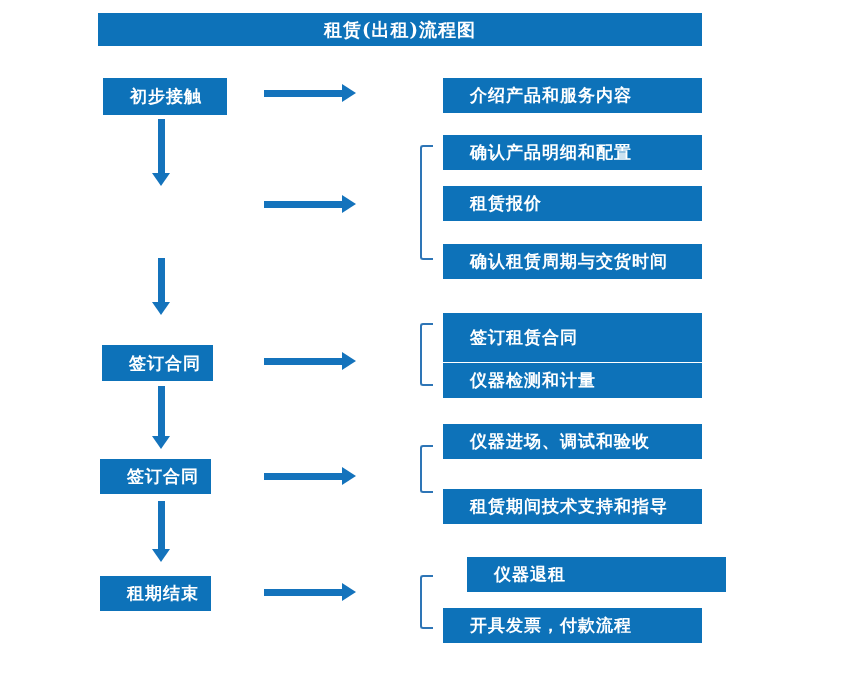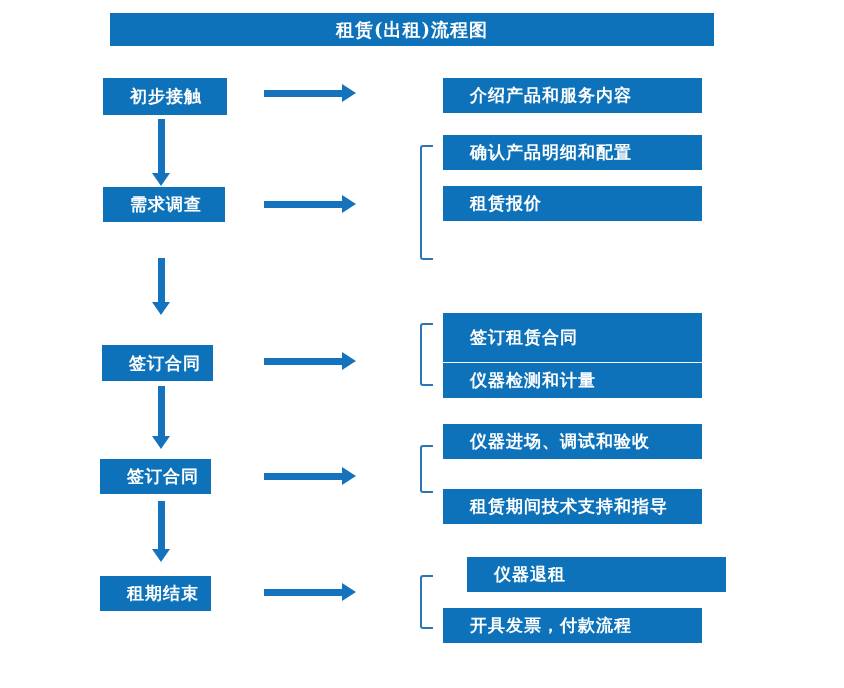--- a/index.html
+++ b/index.html
@@ -17,21 +17,20 @@
     font-family:"DejaVu Serif","Liberation Serif",serif;
   }
   .title-bar{
     position:absolute;
     left:98px;top:13px;width:604px;height:33px;
     background:var(--primary);
     color:var(--text);
     font-size:18px;font-weight:bold;
     text-align:center;line-height:33px;
     letter-spacing:1px;
-    margin-left:12px;
   }
   .box{
     position:absolute;
     background:var(--primary);
     color:var(--text);
     font-size:17px;font-weight:bold;
     letter-spacing:1px;
     box-sizing:border-box;
     display:flex;align-items:center;
     padding-left:27px;
@@ -63,21 +62,20 @@
   }
 </style>
 </head>
 <body>
 
 <div class="canvas">
 
   <div class="title-bar">租赁(出租)流程图</div>
 
   <div class="box" style="left:103px;top:78px;width:124px;height:37px">初步接触</div>
-  <div class="box" style="left:103px;top:187px;width:122px;height:35px">需求调查</div>
   <div class="box" style="left:102px;top:345px;width:111px;height:36px">签订合同</div>
   <div class="box" style="left:100px;top:459px;width:111px;height:35px">签订合同</div>
   <div class="box" style="left:100px;top:576px;width:111px;height:35px">租期结束</div>
 
   <div>
     <div class="vline" style="left:158px;top:119px;height:54px"></div>
     <div class="vhead" style="left:152px;top:173px"></div>
   </div>
   <div>
     <div class="vline" style="left:158px;top:258px;height:44px"></div>
@@ -115,20 +113,21 @@
 
   <div class="bracket" style="top:145px;height:115px"></div>
   <div class="bracket" style="top:323px;height:63px"></div>
   <div class="bracket" style="top:445px;height:48px"></div>
   <div class="bracket" style="top:575px;height:54px"></div>
 
   <div class="box detail" style="left:443px;top:78px;width:259px;height:35px">介绍产品和服务内容</div>
 
   <div class="box detail" style="left:443px;top:135px;width:259px;height:35px">确认产品明细和配置</div>
   <div class="box detail" style="left:443px;top:186px;width:259px;height:35px">租赁报价</div>
+  <div class="box detail" style="left:443px;top:244px;width:259px;height:35px">确认租赁周期与交货时间</div>
 
   <div class="box detail" style="left:443px;top:313px;width:259px;height:49px">签订租赁合同</div>
   <div class="box detail" style="left:443px;top:363px;width:259px;height:35px">仪器检测和计量</div>
 
   <div class="box detail" style="left:443px;top:424px;width:259px;height:35px">仪器进场、调试和验收</div>
   <div class="box detail" style="left:443px;top:489px;width:259px;height:35px">租赁期间技术支持和指导</div>
 
   <div class="box detail" style="left:467px;top:557px;width:259px;height:35px">仪器退租</div>
   <div class="box detail" style="left:443px;top:608px;width:259px;height:35px">开具发票，付款流程</div>
 

